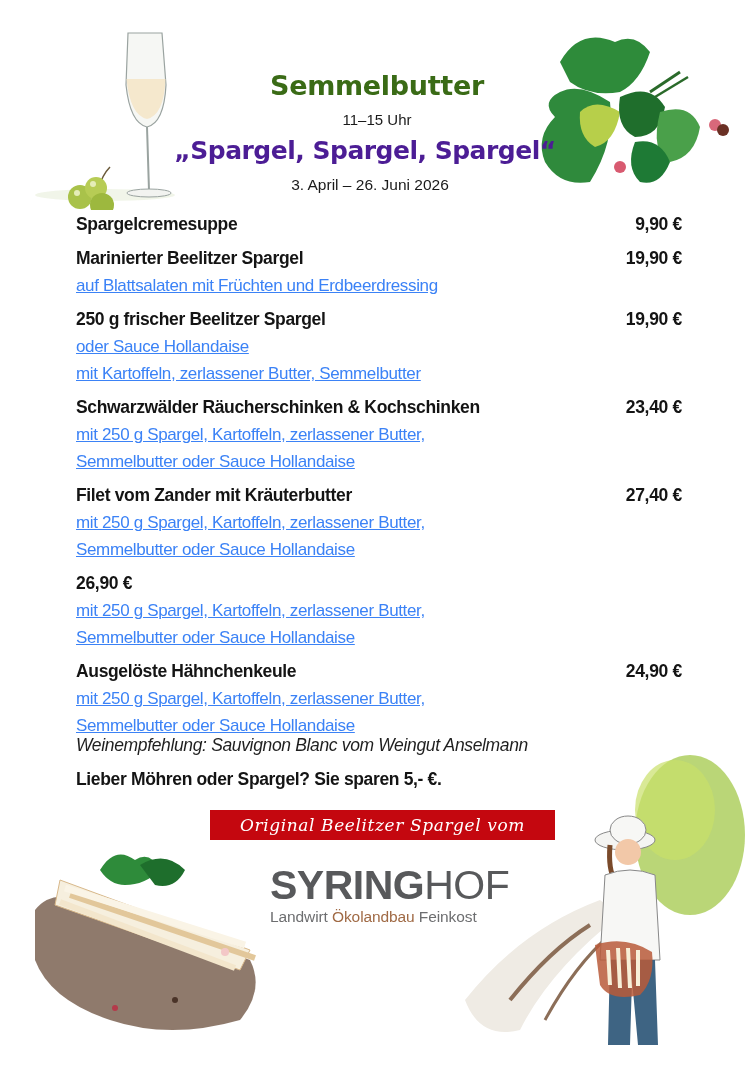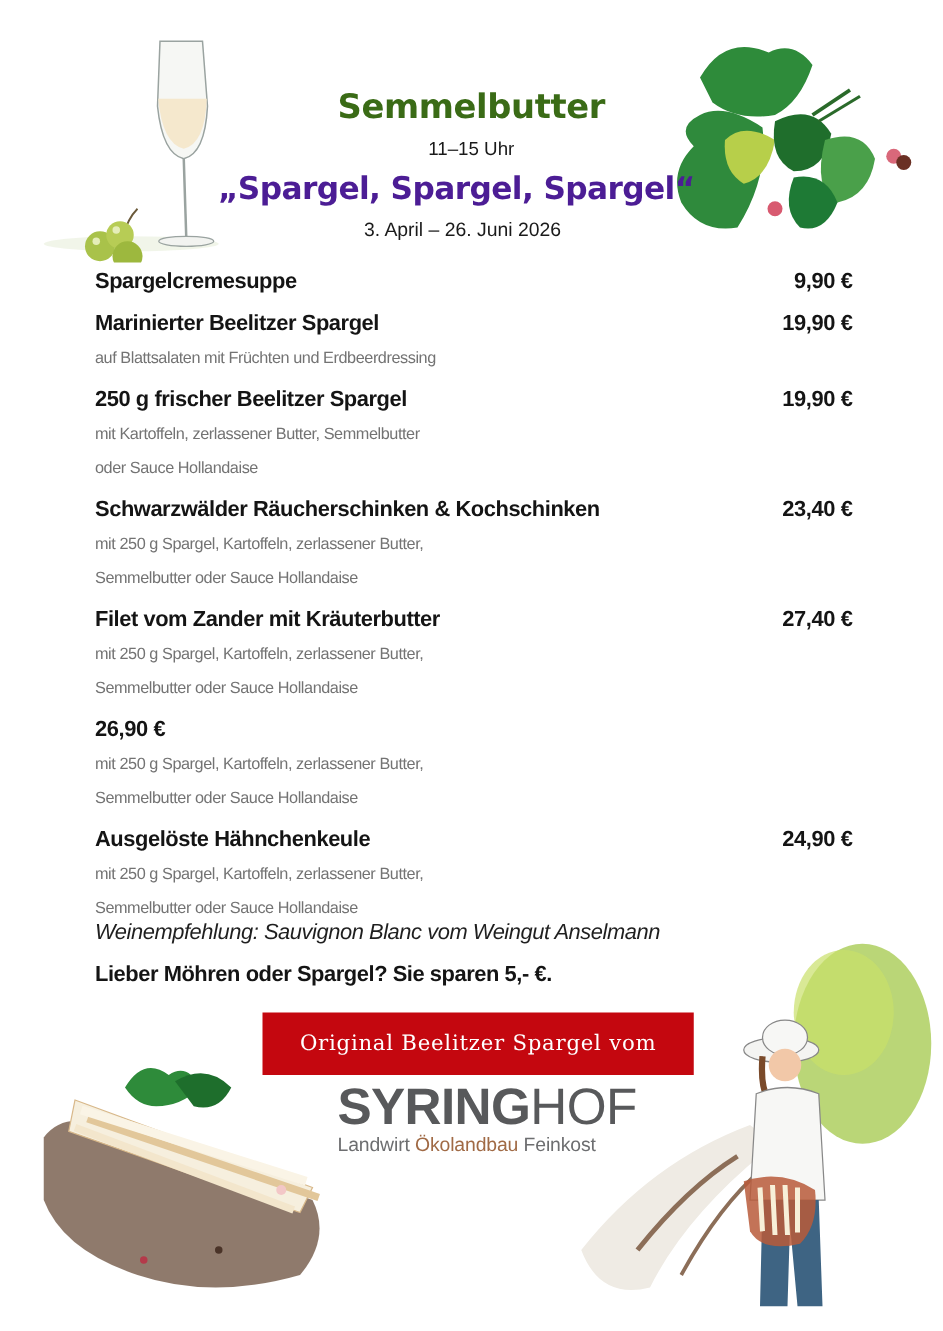--- a/index.html
+++ b/index.html
@@ -11,27 +11,27 @@
     font-size: 15px; color: #1a1a1a; }
   .subtitle { position: absolute; top: 136px; left: 0; width: 710px; text-align: center;
     font-family: "DejaVu Sans", sans-serif; font-weight: bold; font-size: 25px; color: #4c1d95; letter-spacing: -0.5px; padding-left: 20px;}
   .dates { position: absolute; top: 176px; left: 0; width: 740px; text-align: center; font-size: 15.5px; color: #1a1a1a; }
 
   .menu { position: absolute; left: 76px; top: 210px; width: 606px; }
   .item { position: relative; margin-bottom: 6px; }
   .item-row { display: flex; justify-content: space-between; align-items: baseline; height: 28px; line-height: 28px; }
   .item-name { font-weight: bold; font-size: 17.5px; letter-spacing: -0.35px; color: #141414; }
   .item-price { font-weight: bold; font-size: 17.5px; letter-spacing: -0.3px; color: #141414; text-align: right; }
-  .item-desc { font-size: 13px; line-height: 27px; letter-spacing: -0.35px; color: #737373; }
+  .item-desc { font-size: 17px; line-height: 27px; letter-spacing: -0.35px; color: #3b82f6; text-decoration: underline; }
 
   .wine { position: absolute; left: 76px; top: 735px; font-style: italic; font-size: 17.5px; letter-spacing: -0.35px; color: #1f1f1f; }
   .carrot { position: absolute; left: 76px; top: 769px; font-weight: bold; font-size: 17.5px; letter-spacing: -0.35px; color: #141414; }
 
-  .banner { position: absolute; left: 210px; top: 810px; width: 345px; height: 50px; background: #c4070f;
-    color: #ffffff; font-family: "DejaVu Serif", serif; font-size: 17px; letter-spacing: 0.6px;
+  .banner { position: absolute; left: 210px; top: 810px; width: 345px; height: 30px; background: #c4070f;
+    color: #ffffff; font-family: "DejaVu Serif", serif; font-style: italic; font-size: 17px; letter-spacing: 0.6px;
     display: flex; align-items: center; justify-content: center; }
 
   .logo { position: absolute; left: 270px; top: 862px; width: 240px; }
   .logo-word { font-size: 41px; color: #58595b; line-height: 46px; letter-spacing: -0.5px; }
   .logo-bold { font-weight: bold; }
   .logo-light { font-weight: normal; }
   .logo-tag { font-size: 15.5px; color: #6d6e70; margin-top: 0px; letter-spacing: -0.1px; }
   .logo-tag .eco { color: #a06a45; }
 
   .art { position: absolute; }
@@ -89,22 +89,22 @@
       <span class="item-name">Marinierter Beelitzer Spargel</span>
       <span class="item-price">19,90 €</span>
     </div>
     <div class="item-desc">auf Blattsalaten mit Früchten und Erdbeerdressing</div>
   </div>
   <div class="item">
     <div class="item-row">
       <span class="item-name">250 g frischer Beelitzer Spargel</span>
       <span class="item-price">19,90 €</span>
     </div>
+    <div class="item-desc">oder Sauce Hollandaise</div>
     <div class="item-desc">mit Kartoffeln, zerlassener Butter, Semmelbutter</div>
-    <div class="item-desc">oder Sauce Hollandaise</div>
   </div>
   <div class="item">
     <div class="item-row">
       <span class="item-name">Schwarzwälder Räucherschinken &amp; Kochschinken</span>
       <span class="item-price">23,40 €</span>
     </div>
     <div class="item-desc">mit 250 g Spargel, Kartoffeln, zerlassener Butter,</div>
     <div class="item-desc">Semmelbutter oder Sauce Hollandaise</div>
   </div>
   <div class="item">

